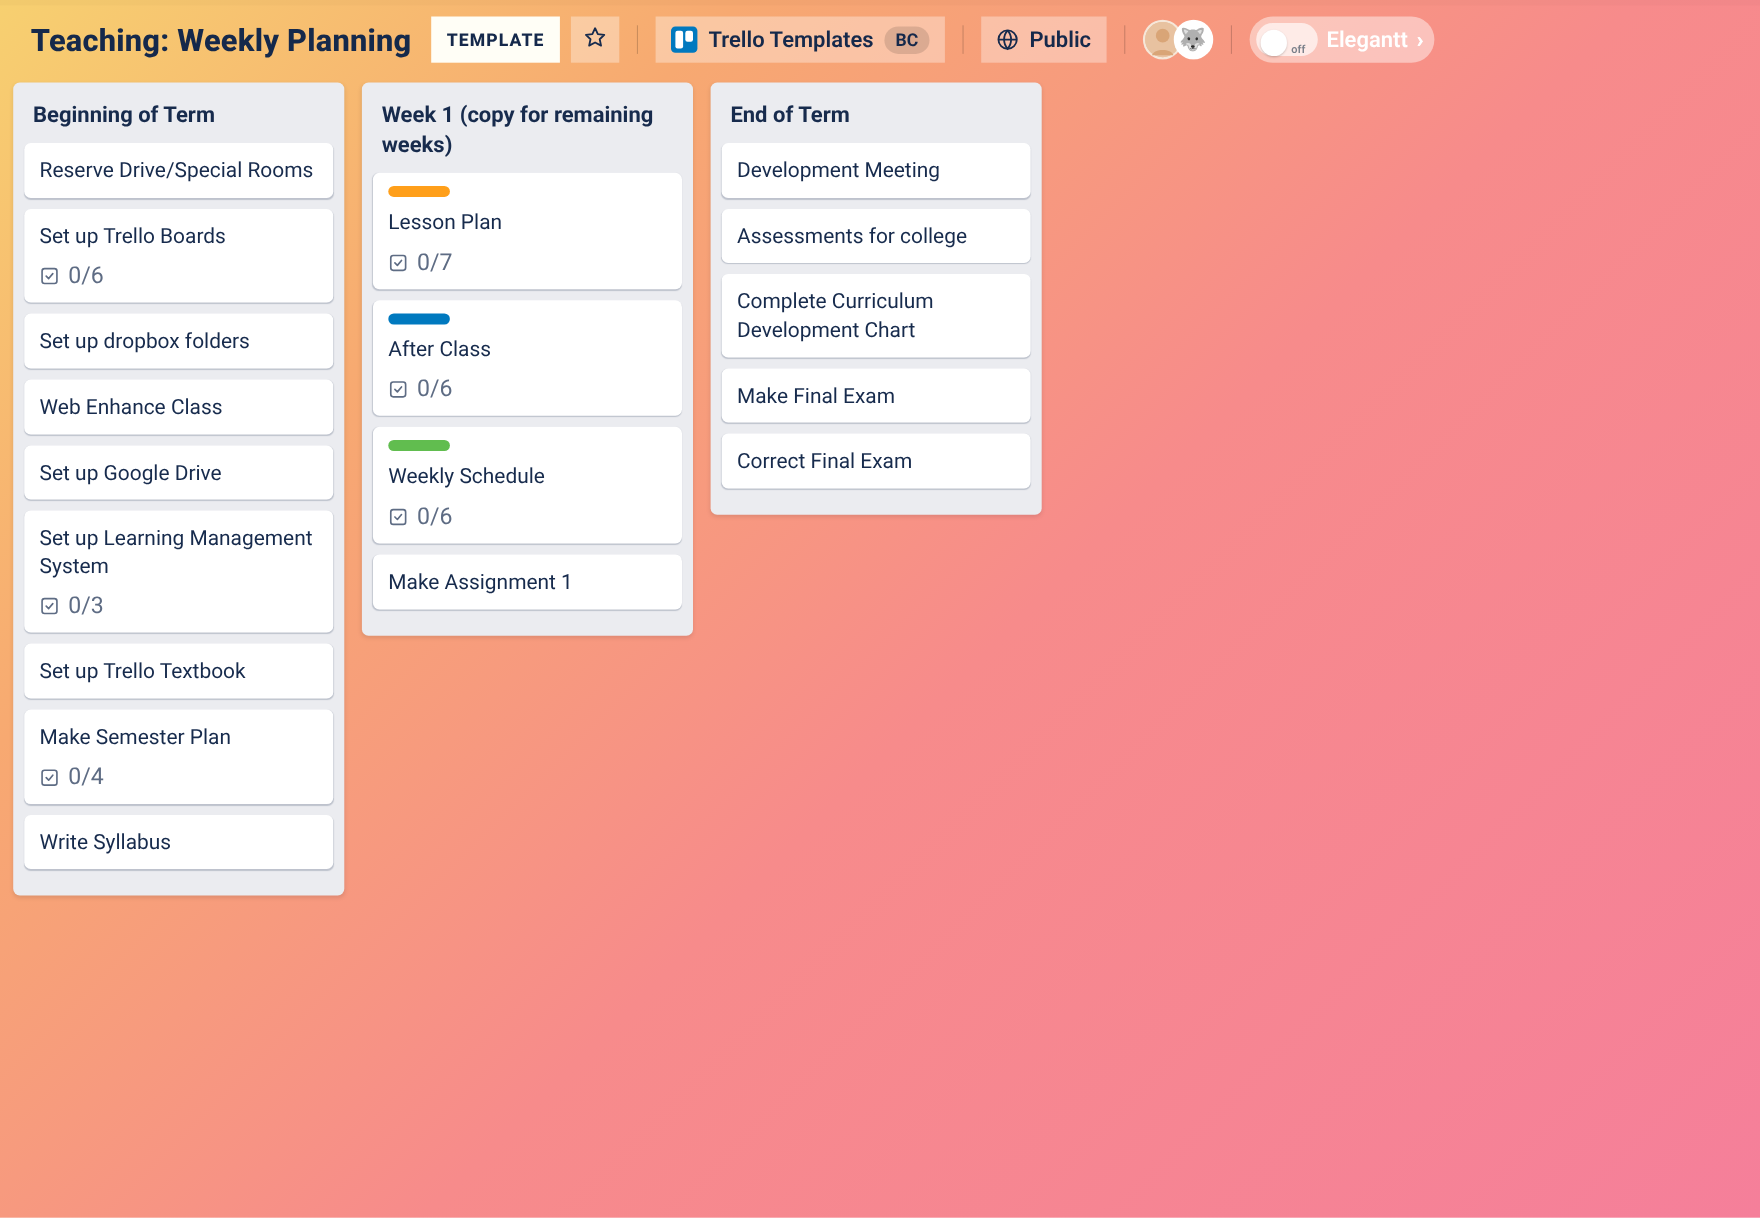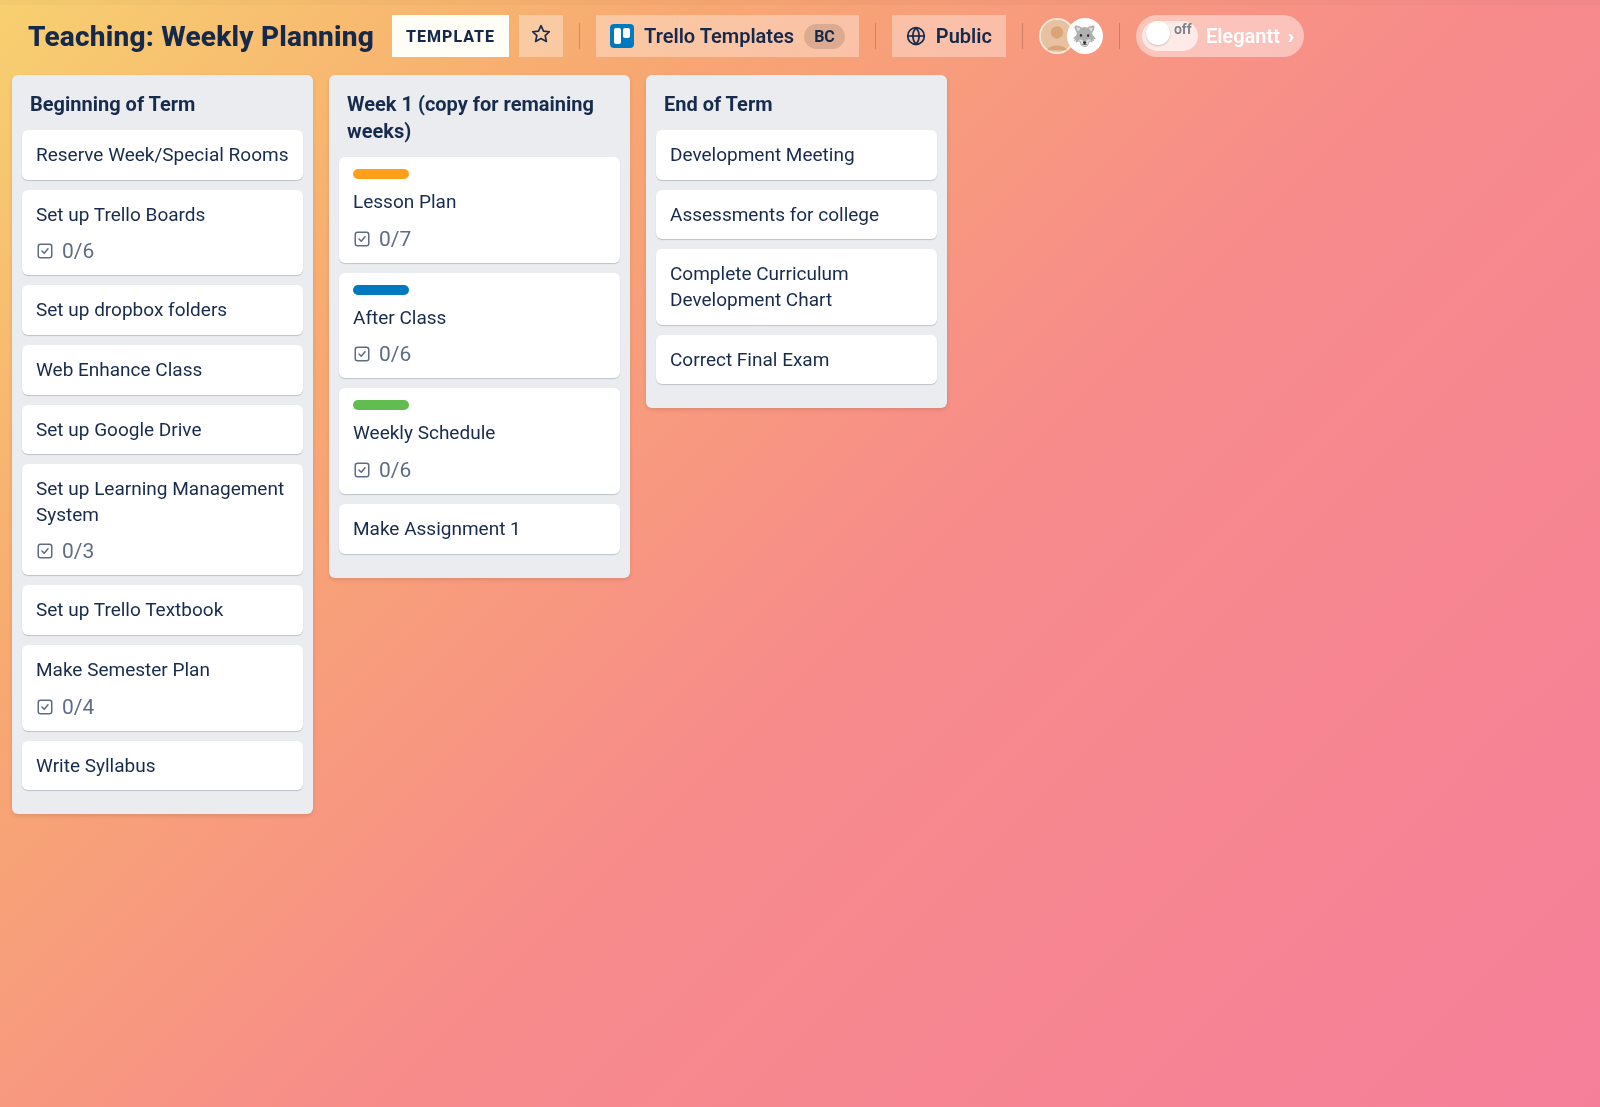--- a/index.html
+++ b/index.html
@@ -97,24 +97,24 @@
     padding: 0 16px 0 6px;
     border-radius: 22px;
     background: rgba(255,255,255,0.45);
     color: #fff;
     font-size: 20px;
     font-weight: 600;
   }
   .toggle {
     width: 56px; height: 30px; border-radius: 16px;
     background: rgba(255,255,255,0.65);
-    display: flex; align-items: flex-start;
+    display: flex; align-items: flex-end;
     padding: 0 4px;
     color: #7b808a;
-    font-size: 14px;
+    font-size: 10px;
     gap: 4px;
   }
   .toggle-knob {
     width: 24px; height: 24px; border-radius: 50%; background: #fff;
     box-shadow: 0 1px 2px rgba(0,0,0,0.2);
   }
   .chevrons { letter-spacing: -6px; font-weight: 800; }
 
   
   .board {
@@ -226,21 +226,21 @@
     </span>
     <span>Elegantt</span>
     <span class="chevrons">››</span>
   </div>
 </div>
 
 <div class="board" id="board">
     <div class="list">
       <div class="list-title">Beginning of Term</div>
       <div class="card">
-        <div class="card-title">Reserve Week/Special Rooms</div>
+        <div class="card-title">Reserve Drive/Special Rooms</div>
       </div>
       <div class="card">
         <div class="card-title">Set up Trello Boards</div>
         <div class="checklist">
           <span class="check-icon">
             <svg width="18" height="18" viewBox="0 0 24 24" fill="none" stroke="#5e6c84" stroke-width="2" stroke-linecap="round" stroke-linejoin="round">
               <rect x="3" y="3" width="18" height="18" rx="3"></rect>
               <path d="M8 12l3 3 5-6"></path>
             </svg>
           </span>
@@ -337,16 +337,19 @@
       <div class="card">
         <div class="card-title">Development Meeting</div>
       </div>
       <div class="card">
         <div class="card-title">Assessments for college</div>
       </div>
       <div class="card">
         <div class="card-title">Complete Curriculum Development Chart</div>
       </div>
       <div class="card">
+        <div class="card-title">Make Final Exam</div>
+      </div>
+      <div class="card">
         <div class="card-title">Correct Final Exam</div>
       </div>
     </div>
   </div>
 
 </body></html>

